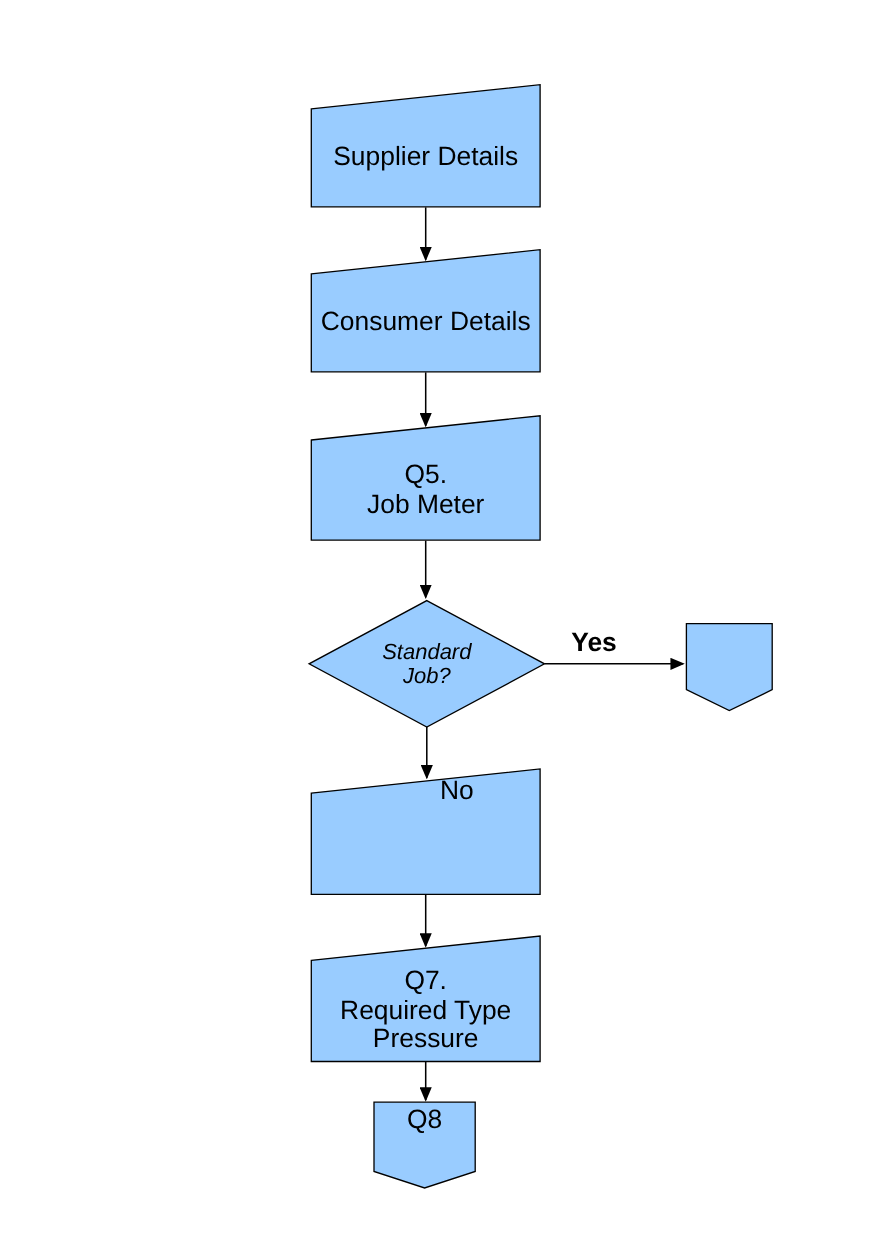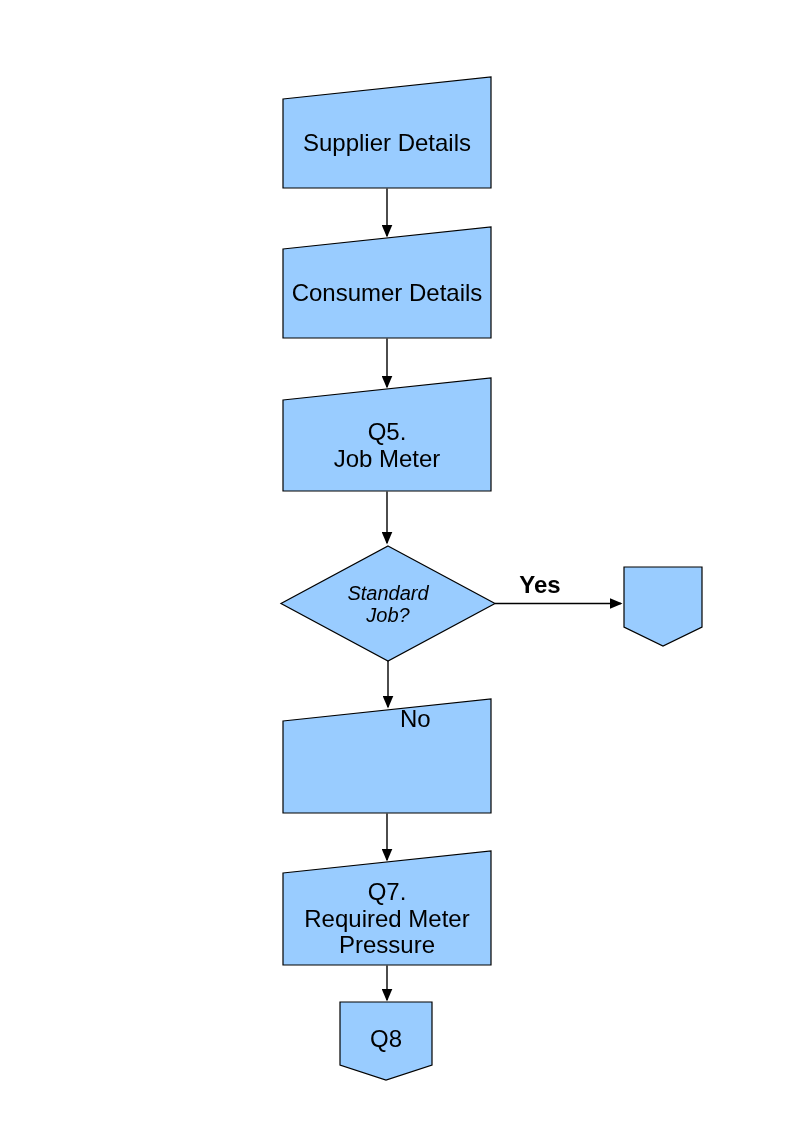--- a/index.html
+++ b/index.html
@@ -49,21 +49,21 @@
   }
   .edge-label.center { text-align: center; width: 56px; font-weight: bold; }
   
   #lbl-supplier  { left: 283px; top:  99px; width: 208px; height:  89px; }
   #lbl-consumer  { left: 283px; top: 249px; width: 208px; height:  89px; }
   #lbl-q5        { left: 283px; top: 400px; width: 208px; height:  91px; }
   #lbl-decision  { left: 291px; top: 548px; width: 194px; height: 111px; font-style: italic; }
   #lbl-q9        { left: 624px; top: 567px; width:  78px; height:  60px; }
   #lbl-q6        { left: 283px; top: 721px; width: 208px; height:  92px; }
   #lbl-q7        { left: 283px; top: 873px; width: 208px; height:  92px; }
-  #lbl-q8        { left: 340px; top: 1008px; width: 92px; height:  63px; }
+  #lbl-q8        { left: 340px; top: 987px; width: 92px; height:  63px; }
   #lbl-yes       { left: 512px; top: 572px; }
   #lbl-no        { left: 400px; top: 664px; margin-top: 42px; }
 </style>
 </head>
 <body>
 
 <div class="page">
 
   <svg class="canvas-svg" viewBox="0 0 794 1123">
     <defs>
@@ -90,20 +90,20 @@
     <polygon class="node-shape" points="340,1002 432,1002 432,1065 386,1080 340,1065" fill="#99CCFF"></polygon>
   </svg>
 
   <div class="node-label" id="lbl-consumer">Consumer Details</div>
   <div class="node-label" id="lbl-supplier">Supplier Details</div>
   <div class="node-label" id="lbl-q5">Q5.
 Job Meter</div>
   <div class="node-label small" id="lbl-decision">Standard
 Job?</div>
   <div class="node-label" id="lbl-q7">Q7.
-Required Meter
+Required Type
 Pressure</div>
   <div class="node-label" id="lbl-q8">Q8</div>
 
   <div class="edge-label center" id="lbl-yes">Yes</div>
   <div class="edge-label" id="lbl-no">No</div>
 
 </div>
 
 </body></html>

